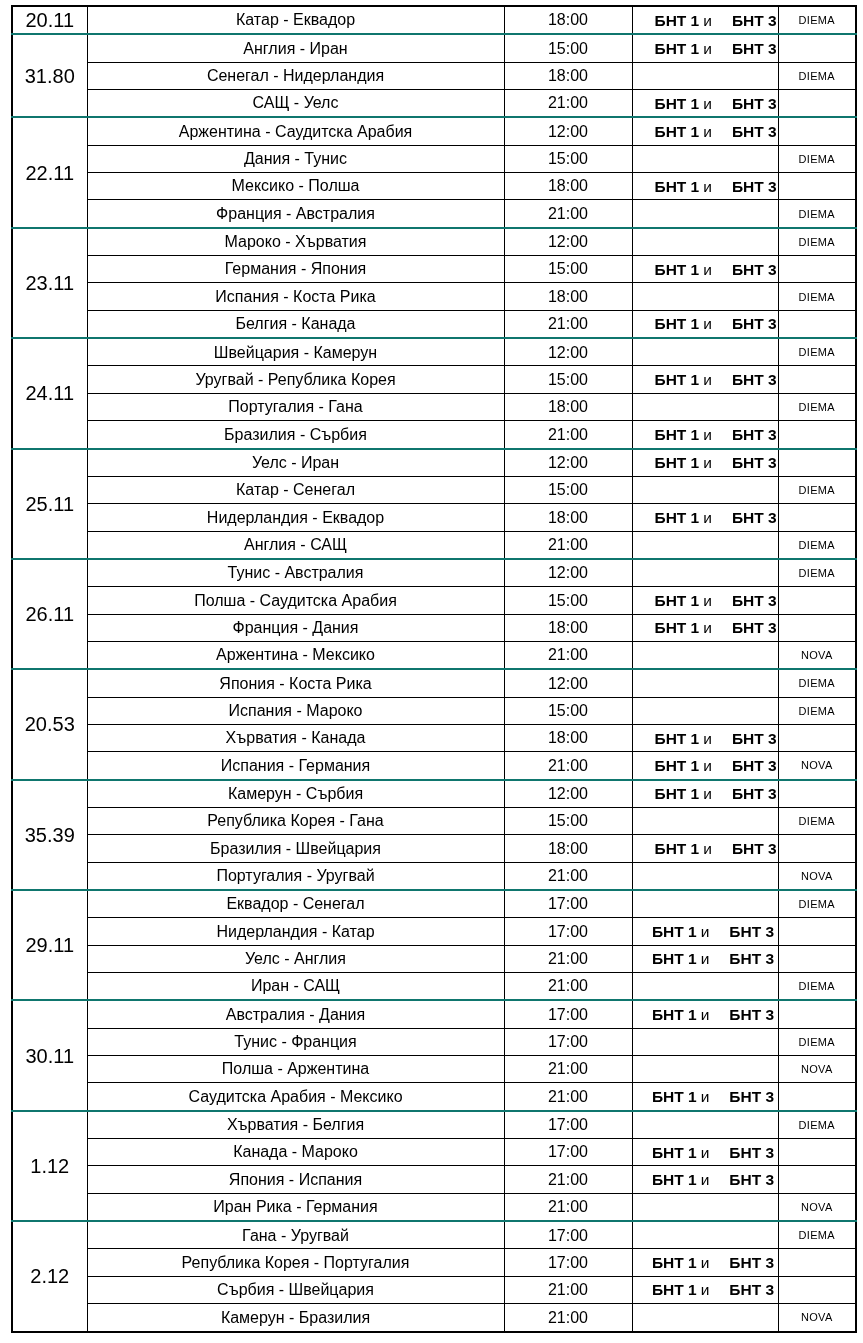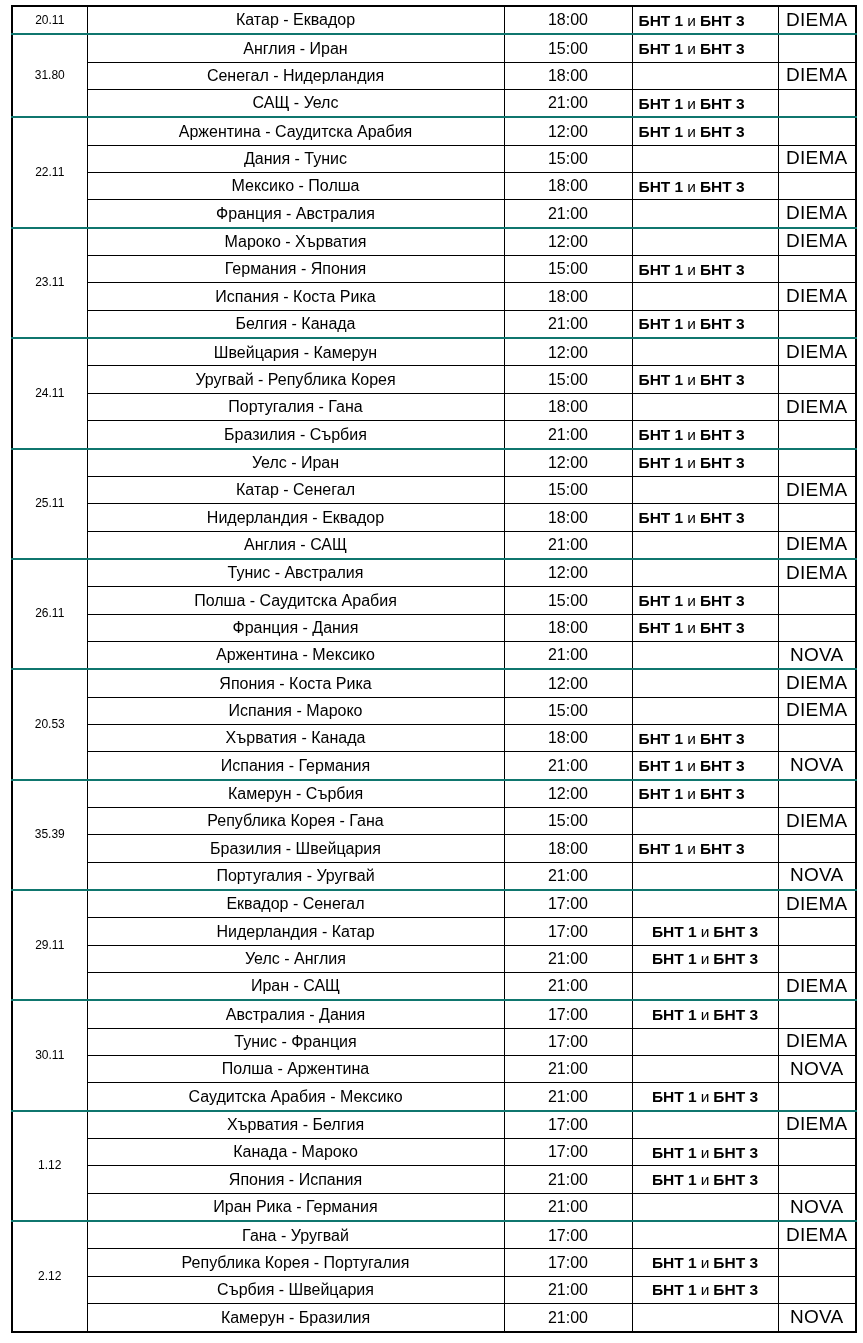--- a/index.html
+++ b/index.html
@@ -33,33 +33,33 @@
     height: 26.35px;
     padding: 0;
     font-size: 16px;
     line-height: 1.1;
     text-align: center;
     vertical-align: middle;
     overflow: hidden;
     white-space: nowrap;
   }
   tr.group-start td { border-top: 2px solid #0f766e; }
-  td.date  { font-size: 12px; margin-left: 36px; }
+  td.date  { font-size: 20px; margin-left: 36px; }
   td.bnt {
     text-align: left;
     padding-left: 6px;
     font-size: 15.5px;
   }
   td.bnt.center {
     text-align: center;
     padding-left: 0;
   }
-  td.bnt .b { font-weight: bold; }
+  td.bnt .b { font-weight: bold; margin-left: 16px; }
   td.bnt .sep { font-weight: normal; margin: 0 4px; }
-  td.channel { font-size: 19px; letter-spacing: 0.3px; }
+  td.channel { font-size: 11px; letter-spacing: 0.3px; }
 </style>
 </head>
 <body>
 
 <div class="page">
   <table class="schedule">
     <colgroup>
       <col class="c-date">
       <col class="c-match">
       <col class="c-time">

